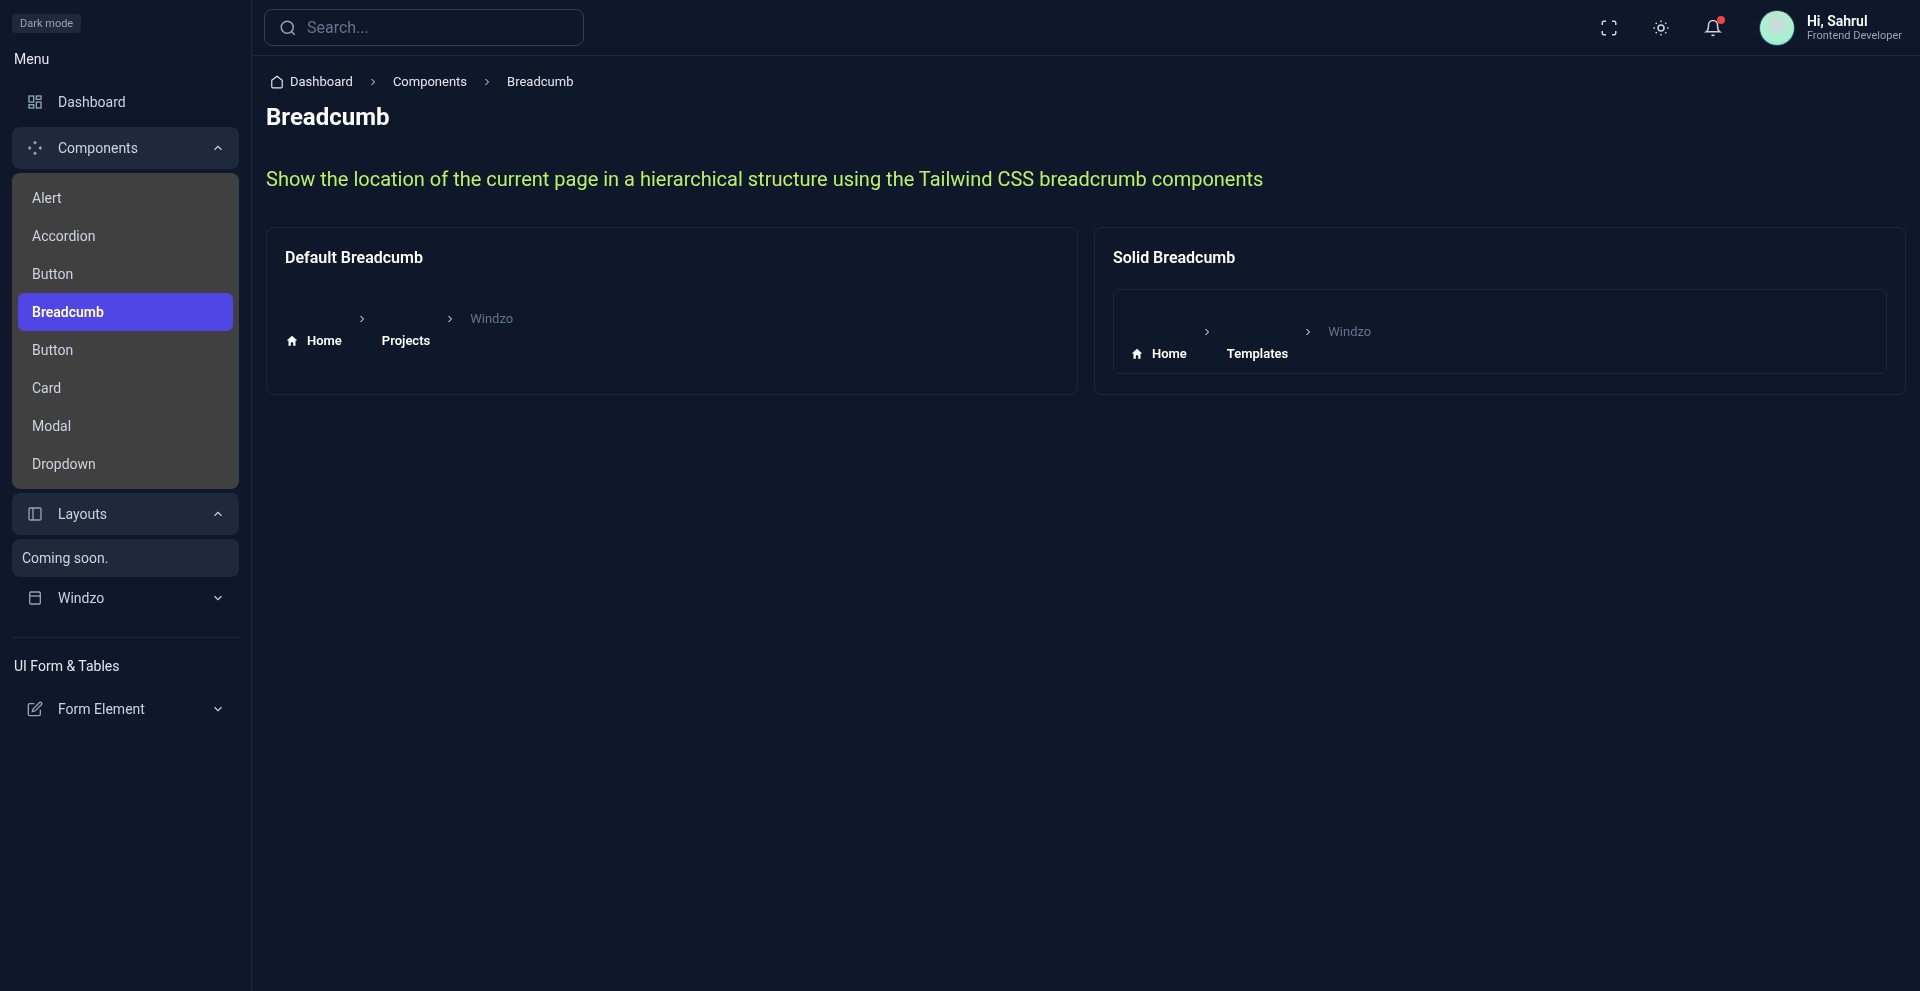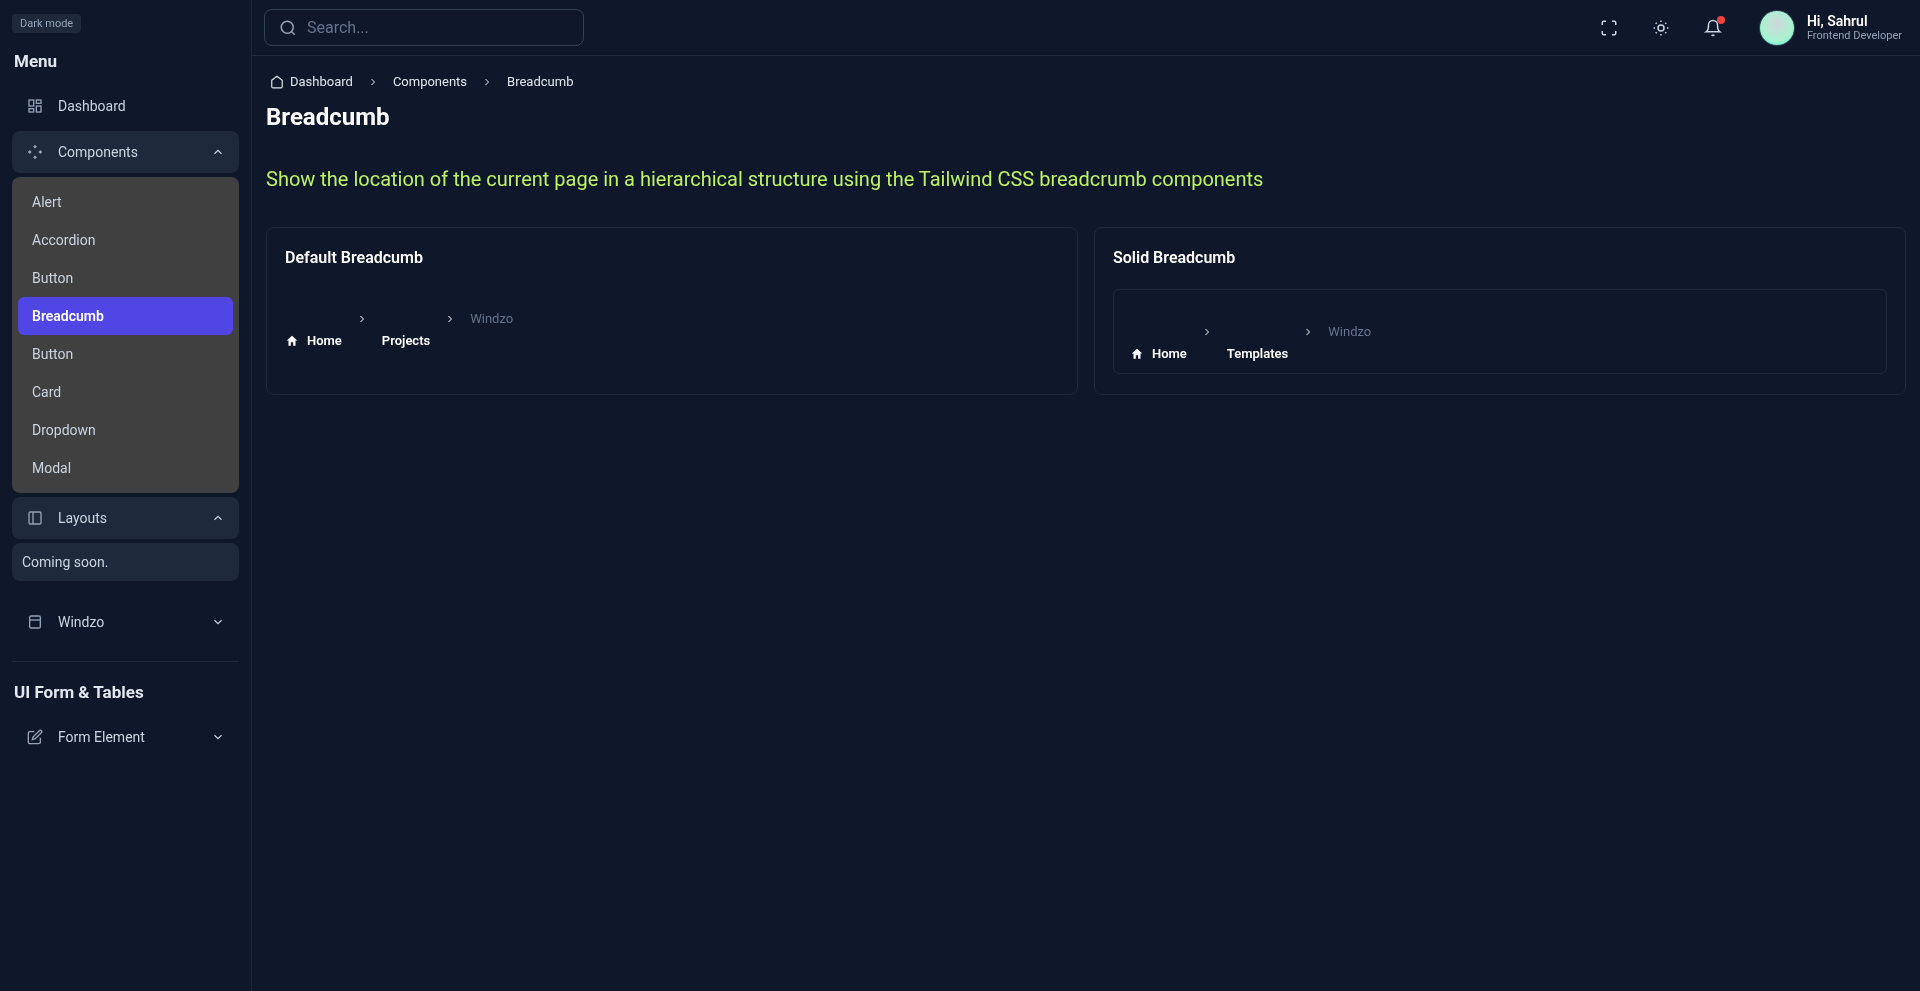--- a/index.html
+++ b/index.html
@@ -31,22 +31,22 @@
       display: inline-block;
       background-color: #1e293b;
       color: #94a3b8;
       font-size: 11px;
       padding: 3px 8px;
       border-radius: 4px;
       margin-bottom: 18px;
     }
 
     .sidebar-section-title {
-      font-size: 17px;
-      font-weight: 700;
+      font-size: 14px;
+      font-weight: 400;
       color: #e2e8f0;
       margin-bottom: 14px;
       padding-left: 2px;
     }
 
     .sidebar-item {
       display: flex;
       align-items: center;
       padding: 12px 14px;
       border-radius: 8px;
@@ -95,21 +95,21 @@
       color: #fff;
       font-weight: 600;
     }
 
     .coming-soon-box {
       background-color: #1e293b;
       border-radius: 8px;
       padding: 11px 10px;
       color: #cbd5e1;
       font-size: 14px;
-      margin-bottom: 20px;
+      margin-bottom: 0;
     }
 
     .sidebar-divider {
       border-bottom: 1px solid #1e293b;
       margin: 18px 0 20px;
     }
 
     
     .main {
       flex: 1;
@@ -342,22 +342,22 @@
     </span>
   </div>
 
   <div class="sub-menu">
     <div class="sub-menu-item">Alert</div>
     <div class="sub-menu-item">Accordion</div>
     <div class="sub-menu-item">Button</div>
     <div class="sub-menu-item active">Breadcumb</div>
     <div class="sub-menu-item">Button</div>
     <div class="sub-menu-item">Card</div>
+    <div class="sub-menu-item">Modal</div>
     <div class="sub-menu-item">Dropdown</div>
-    <div class="sub-menu-item">Modal</div>
   </div>
 
   
   <div class="sidebar-item expanded">
     <span class="icon">
       <svg width="16" height="16" viewBox="0 0 24 24" fill="none" stroke="#94a3b8" stroke-width="2">
           <rect x="3" y="3" width="18" height="18" rx="2"></rect>
           <line x1="9" y1="3" x2="9" y2="21"></line>
         </svg>
     </span>

